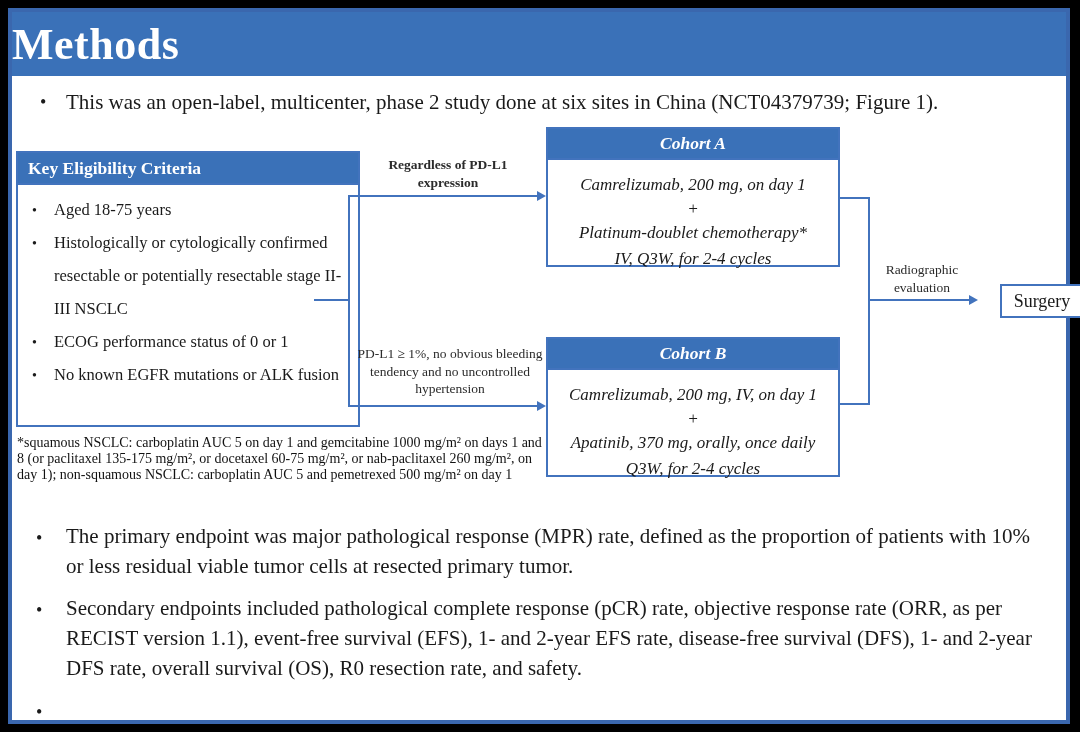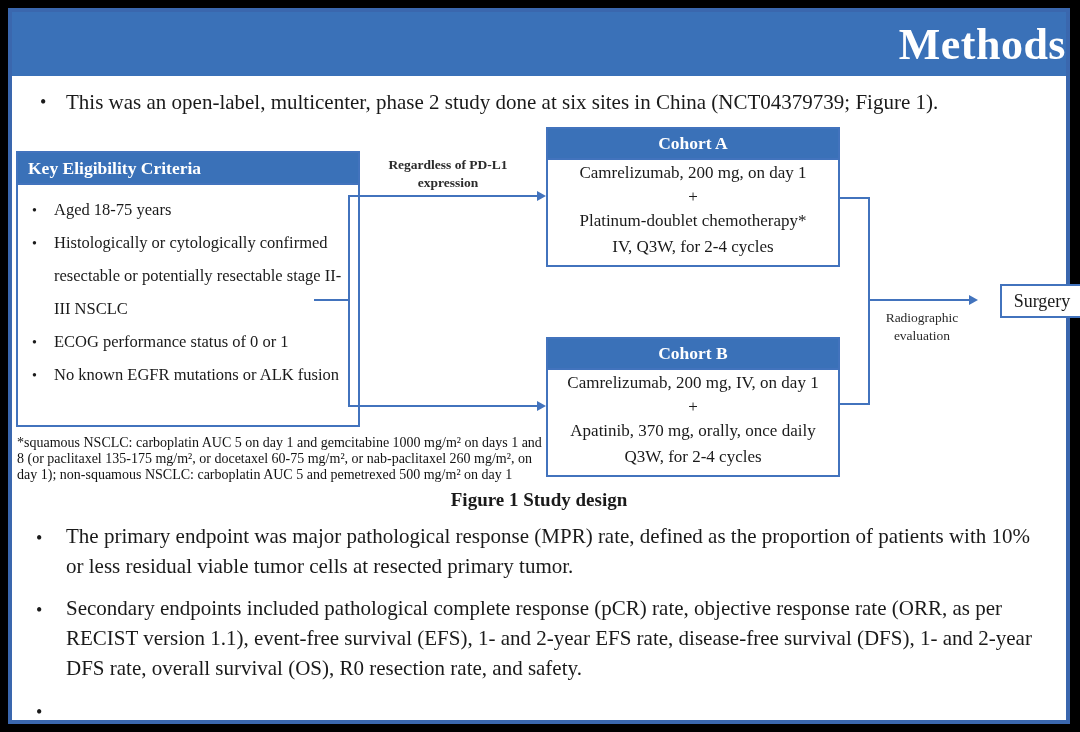--- a/index.html
+++ b/index.html
@@ -6,21 +6,21 @@
   body{
     width:1080px;height:732px;position:relative;background:#000;
     font-family:"Liberation Serif",serif;color:#1a1a1a;overflow:hidden;
   }
   .slide{
     position:absolute;left:8px;top:8px;width:1062px;height:716px;
     background:#fff;border:4px solid #3a67ae;box-sizing:border-box;
   }
   .title-band{
     position:absolute;left:0;top:0;width:1054px;height:64px;
-    background:#3a71b8;display:flex;align-items:center;justify-content:flex-end;
+    background:#3a71b8;display:flex;align-items:center;justify-content:flex-start;
   }
   .title-band h1{
     margin:0;color:#fff;font-size:44px;font-weight:bold;letter-spacing:.5px;
     font-family:"Liberation Serif",serif;
   }
   .intro{position:absolute;left:18px;top:76px;width:1020px;font-size:21px;line-height:28px;}
   .brow{position:relative;padding-left:36px;}
   .bglyph{position:absolute;left:6px;top:0;font-size:18px;}
   .intro .bglyph{left:10px;}
 
@@ -28,33 +28,33 @@
   .diagram{position:absolute;left:0;top:0;width:1054px;height:707px;}
   .box{position:absolute;border:2px solid #4273bd;background:#fff;box-sizing:border-box;}
   .boxhead{background:#3a71b8;color:#fff;font-weight:bold;font-size:17.5px;}
 
   .elig{left:4px;top:139px;width:344px;height:276px;}
   .elig .boxhead{height:30px;line-height:30px;padding-left:10px;border-bottom:2px solid #4273bd;}
   .elig-items{padding:8px 4px 0 0;}
   .elig-item{position:relative;padding-left:36px;font-size:16.5px;line-height:33px;}
   .elig-item .bglyph{left:14px;top:1px;font-size:14px;}
 
-  .cohort{left:534px;width:294px;height:140px;}
+  .cohort{left:534px;width:294px;height:140px;font-style:italic;}
   .cohort .boxhead{height:29px;line-height:29px;text-align:center;border-bottom:2px solid #4273bd;}
   .cohort-a{top:115px;}
   .cohort-b{top:325px;}
-  .cohort-body{padding-top:0;}
+  .cohort-body{padding-top:12px;}
   .cline{text-align:center;font-size:17px;line-height:26px;}
 
   .surgery{left:966px;top:272px;width:84px;height:34px;display:flex;align-items:center;justify-content:center;font-size:18px;margin-left:22px;}
 
   .lbl{position:absolute;font-size:13.5px;line-height:1.3;text-align:center;color:#2b2b2b;}
   .lbl-top{left:352px;top:144px;width:168px;font-weight:bold;}
   .lbl-bot{left:344px;top:333px;width:188px;}
-  .lbl-rad{left:852px;top:249px;width:116px;margin-top:48px;}
+  .lbl-rad{left:852px;top:249px;width:116px;}
 
   .ln{position:absolute;background:#4273bd;}
   .arrowhead{
     position:absolute;width:0;height:0;
     border-left:9px solid #4273bd;border-top:5px solid transparent;border-bottom:5px solid transparent;
   }
 
   .footnote{position:absolute;left:5px;top:423px;width:530px;font-size:14px;line-height:16px;color:#111;}
   .caption{position:absolute;left:0;top:477px;width:1054px;text-align:center;font-weight:bold;font-size:19px;}
 
@@ -98,20 +98,21 @@
         <div class="elig-item">
           <span class="bglyph">•</span>
           <span>No known EGFR mutations or ALK fusion</span>
         </div>
       </div>
     </div>
 
     <div class="footnote">*squamous NSCLC: carboplatin AUC 5 on day 1 and gemcitabine 1000 mg/m² on days 1 and 8 (or paclitaxel 135-175 mg/m², or docetaxel 60-75 mg/m², or nab-paclitaxel 260 mg/m², on day 1); non-squamous NSCLC: carboplatin AUC 5 and pemetrexed 500 mg/m² on day 1</div>
 
     <div class="lbl lbl-top">Regardless of PD-L1 expression</div>
+    <div class="lbl lbl-bot">PD-L1 ≥ 1%, no obvious bleeding tendency and no uncontrolled hypertension</div>
     <div class="lbl lbl-rad">Radiographic evaluation</div>
 
     <div class="ln" style="left:302px;top:287px;width:36px;height:2px;"></div>
     <div class="ln" style="left:336px;top:183px;width:2px;height:212px;"></div>
     <div class="ln" style="left:336px;top:183px;width:190px;height:2px;"></div>
     <div class="arrowhead" style="left:525px;top:179px;"></div>
     <div class="ln" style="left:336px;top:393px;width:190px;height:2px;"></div>
     <div class="arrowhead" style="left:525px;top:389px;"></div>
     <div class="ln" style="left:828px;top:185px;width:30px;height:2px;"></div>
     <div class="ln" style="left:828px;top:391px;width:30px;height:2px;"></div>
@@ -136,21 +137,20 @@
         <div class="cline" style="line-height:22px;">+</div>
         <div class="cline">Apatinib, 370 mg, orally, once daily</div>
         <div class="cline">Q3W, for 2-4 cycles</div>
       </div>
     </div>
 
     <div class="box surgery">
       <span>Surgery</span>
     </div>
 
-    <div class="caption">Figure 1 Study design</div>
   </div>
 
   <div class="bullets">
     <div class="brow">
       <span class="bglyph">•</span>
       <span>The primary endpoint was major pathological response (MPR) rate, defined as the proportion of patients with 10% or less residual viable tumor cells at resected primary tumor.</span>
     </div>
     <div class="brow">
       <span class="bglyph">•</span>
       <span>Secondary endpoints included pathological complete response (pCR) rate, objective response rate (ORR, as per RECIST version 1.1), event-free survival (EFS), 1- and 2-year EFS rate, disease-free survival (DFS), 1- and 2-year DFS rate, overall survival (OS), R0 resection rate, and safety.</span>

